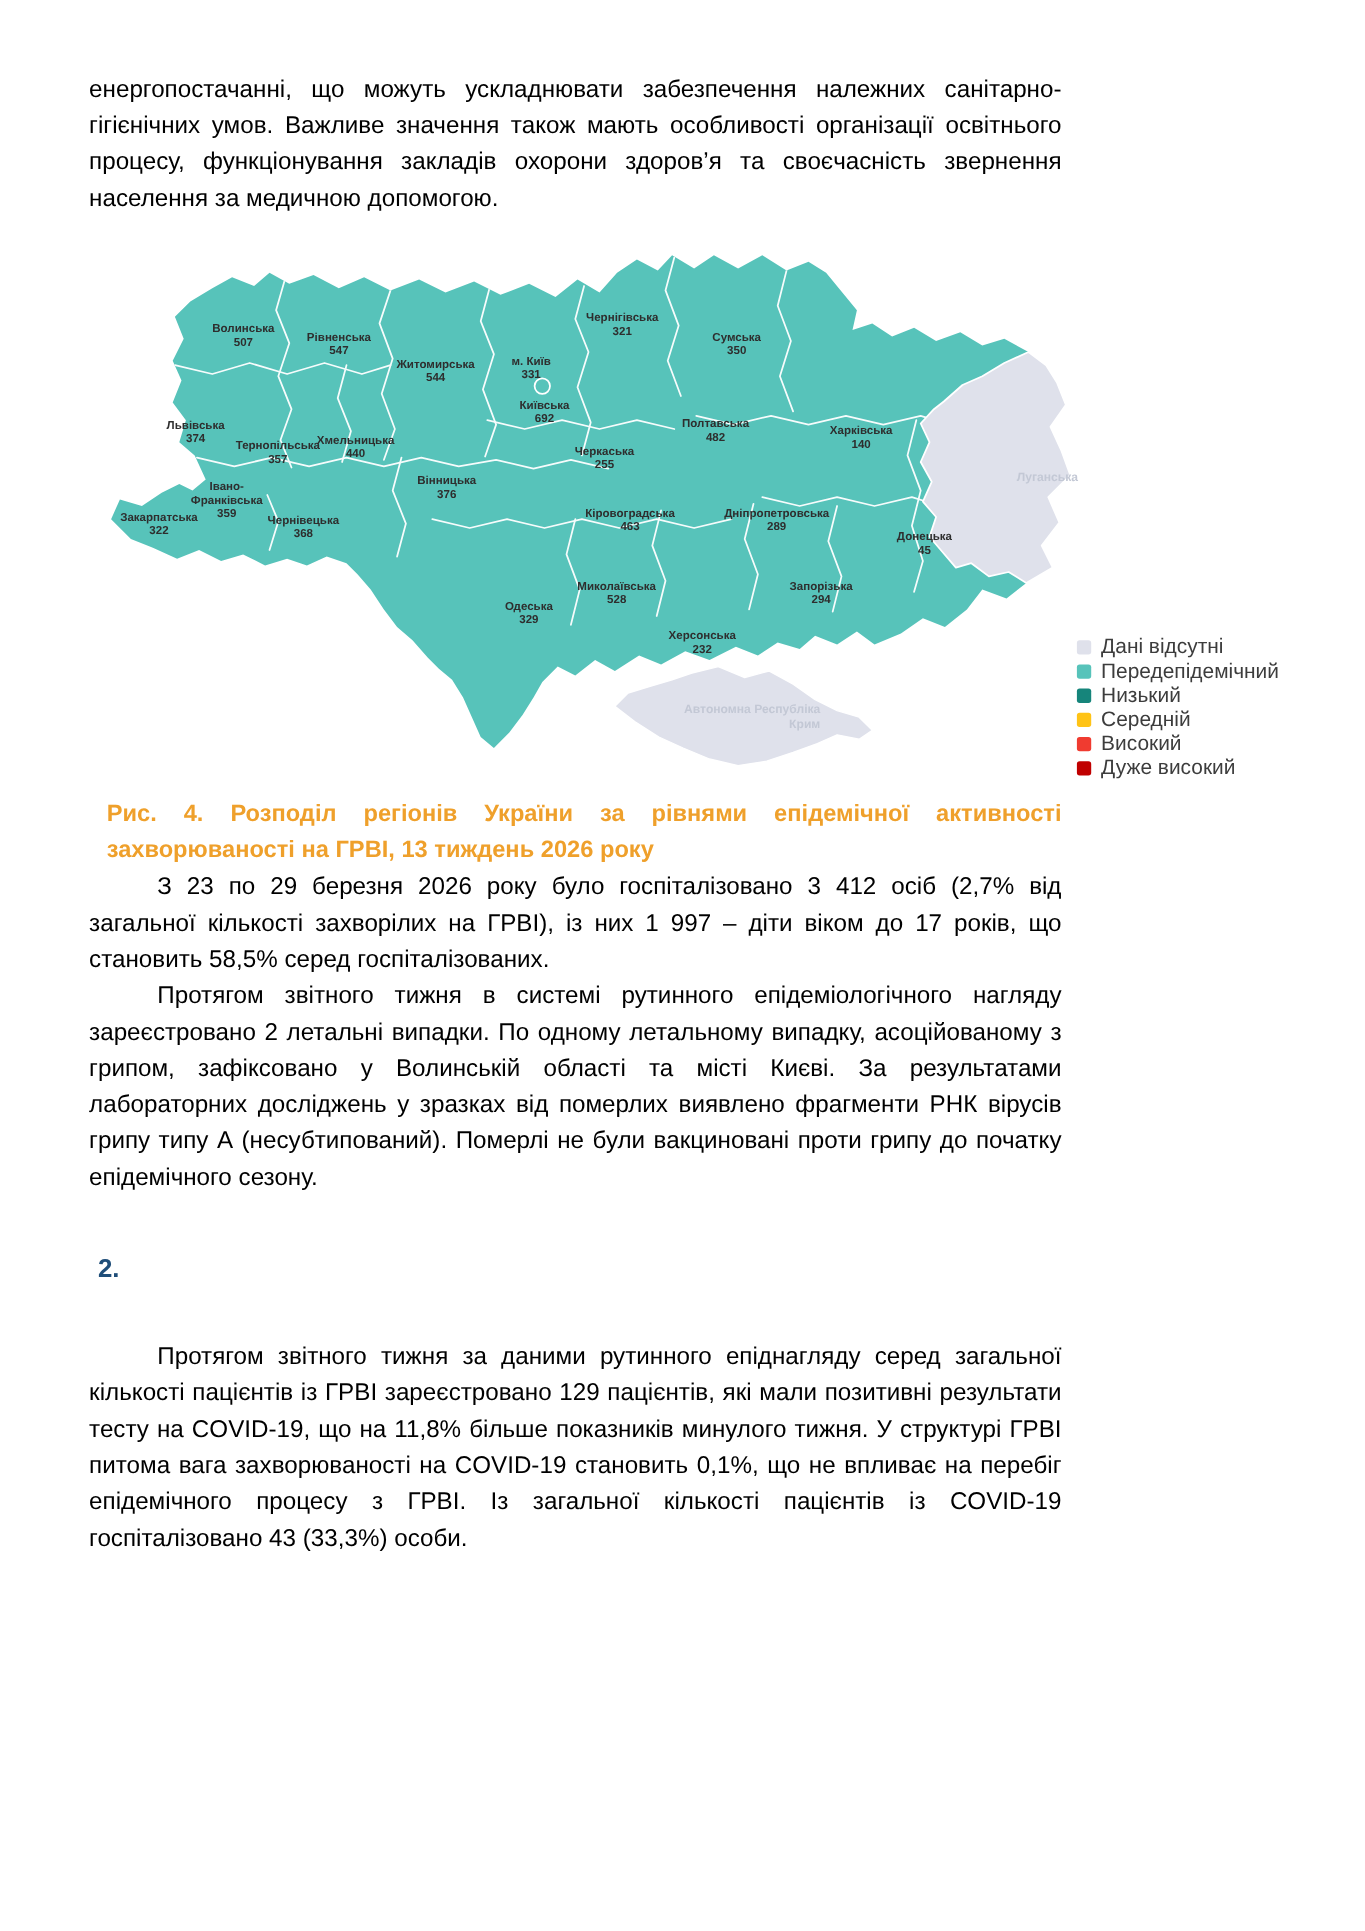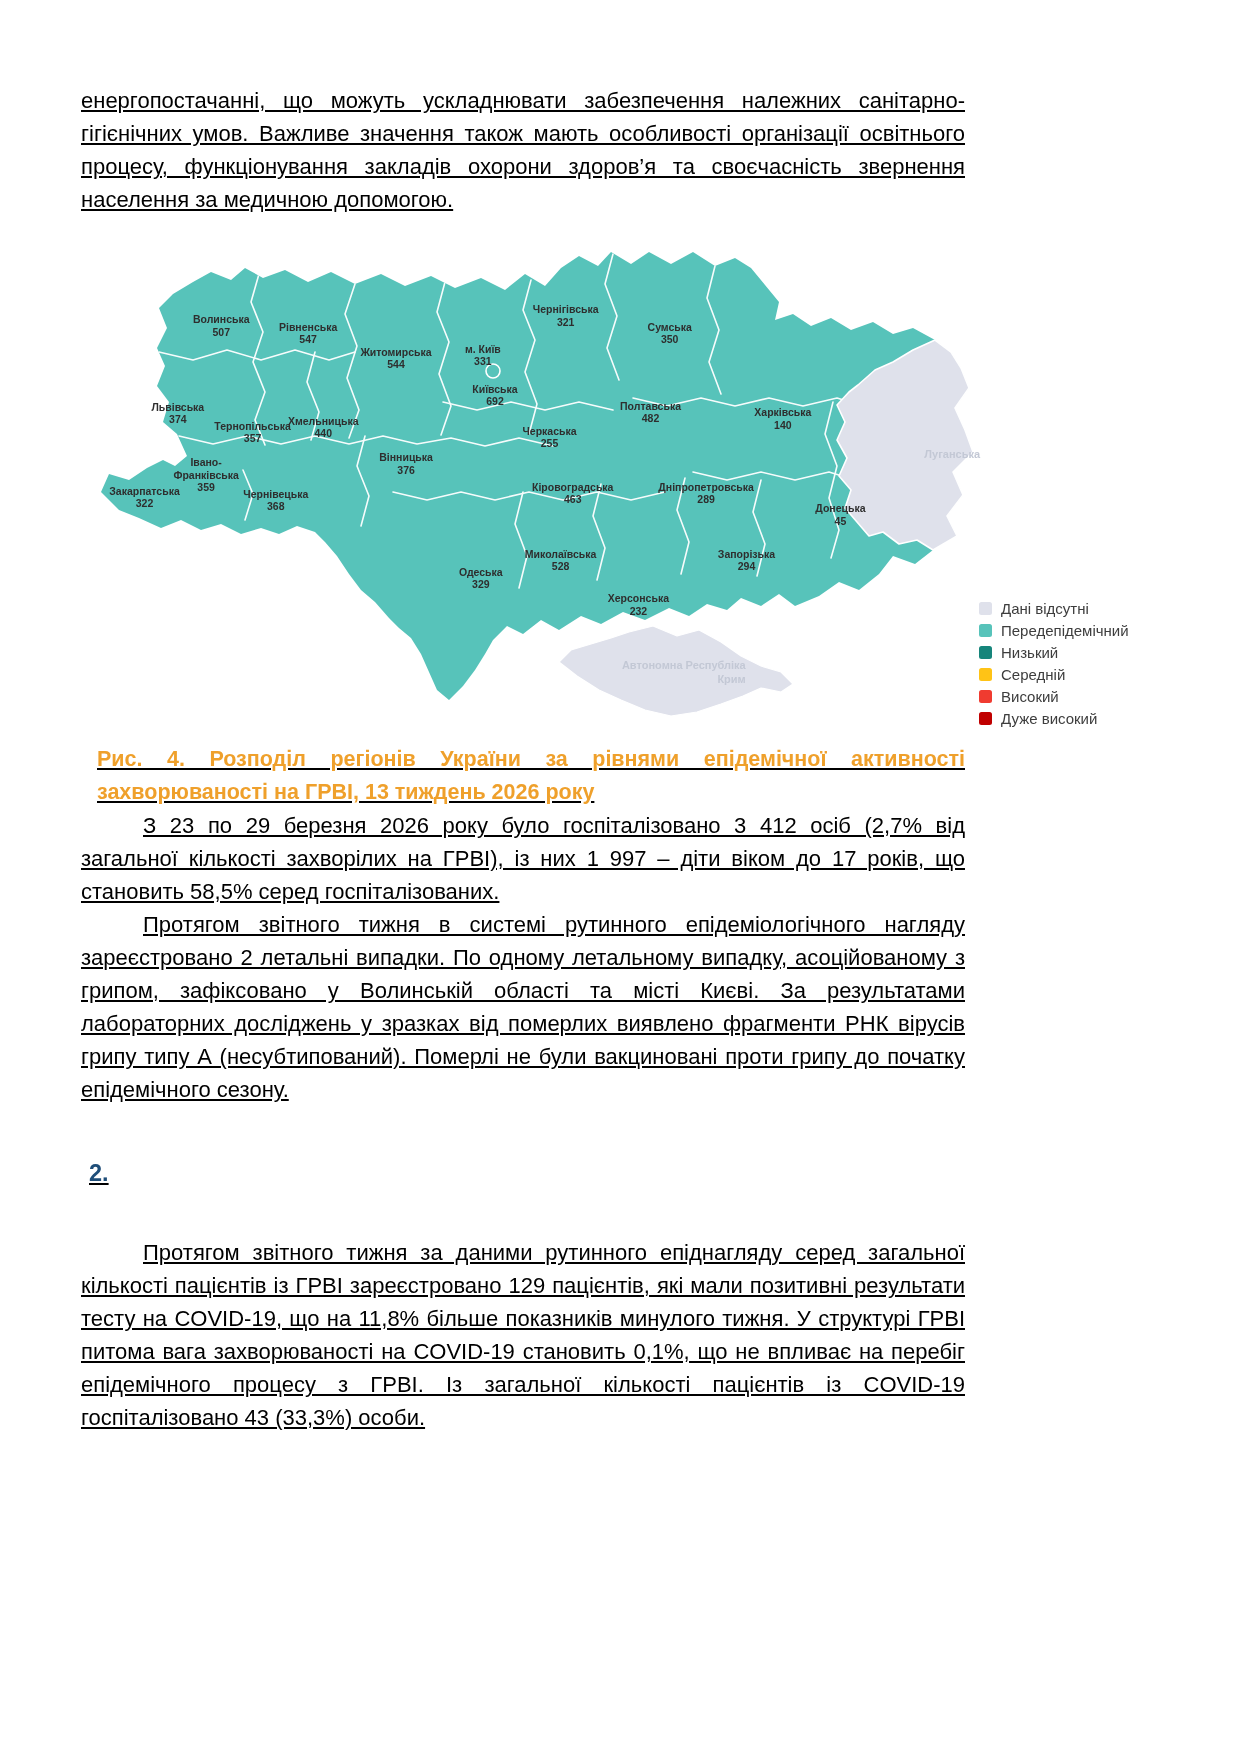--- a/index.html
+++ b/index.html
@@ -3,21 +3,21 @@
 <meta charset="utf-8">
 <style>
   html,body{margin:0;padding:0;background:#ffffff;}
   body{
     width:1241px;height:1755px;
     font-family:"Liberation Sans",sans-serif;
     color:#000;
     position:relative;
     overflow:hidden;
   }
-  .page{box-sizing:border-box;width:1046px;padding:84px 81px 0 81px;text-decoration:underline;}
+  .page{box-sizing:border-box;width:1046px;padding:64px 81px 0 81px;}
   .body-text{
     margin:0;
     font-size:22px;
     line-height:33px;
     text-align:justify;
     color:#000;
   }
   .indent{text-indent:62px;}
 
   
@@ -45,21 +45,21 @@
     text-align:right;
     width:150px;
     font-size:11px;
     font-weight:600;
     line-height:1.25;
     color:#c3c8d5;
   }
   .legend{position:absolute;left:886px;top:357px;}
   .legend-row{display:flex;align-items:center;height:22px;}
   .legend-swatch{width:13px;height:13px;border-radius:2.5px;margin-right:9px;flex:0 0 auto;}
-  .legend-label{font-size:15px;color:#3d3d3d;line-height:1;}
+  .legend-label{font-size:19px;color:#3d3d3d;line-height:1;}
 
   
   .caption{
     margin:8px 0 0 16px;
     font-size:21.5px;
     line-height:33px;
     font-weight:bold;
     color:#EFA02B;
     text-align:justify;
   }

